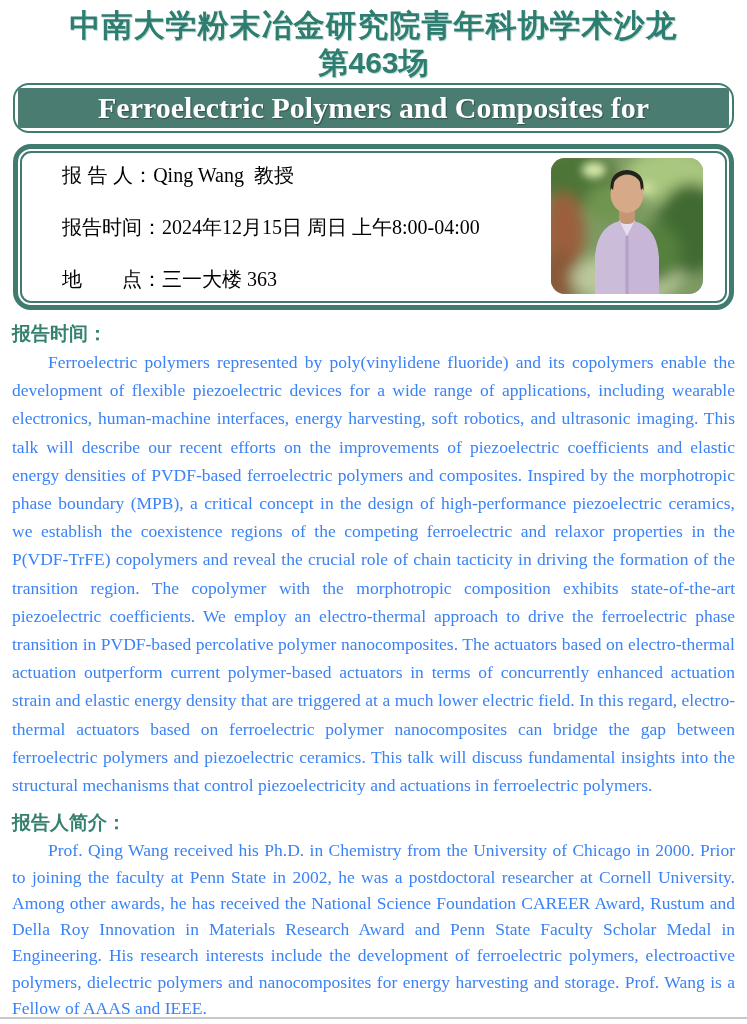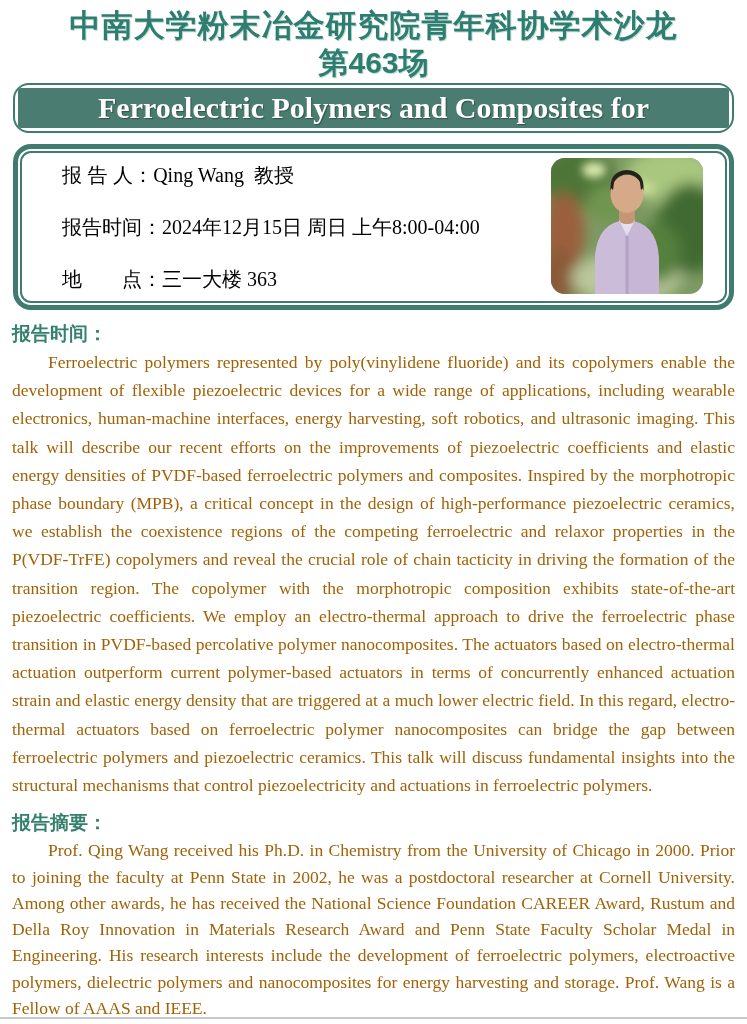--- a/index.html
+++ b/index.html
@@ -28,21 +28,21 @@
     justify-content:space-between;}
   .info-row{font-size:20px;line-height:30px;white-space:pre;}
   .info-label{font-family:"Liberation Sans", sans-serif;color:#000;}
   .info-value{font-family:"Liberation Serif", serif;color:#000;}
   .info-indent{margin-left:105px;}
   .photo{position:absolute;top:5px;right:22px;width:152px;height:136px;
     border-radius:14px;overflow:hidden;background:#e9e9e7;}
   
   .section-heading{margin:11px 12px 0;color:#35806f;font-weight:bold;
     font-size:19px;line-height:25px;font-family:"Liberation Serif", serif;}
-  .para{margin:2px 12px 0;text-align:justify;font-size:17.5px;color:#a16207;}
+  .para{margin:2px 12px 0;text-align:justify;font-size:17.5px;color:#3b82f6;}
   .para-abstract{line-height:28.2px;text-indent:36px;}
   .para-bio{line-height:26.3px;text-indent:36px;}
   .bottom-rule{position:absolute;left:0;right:0;bottom:5px;height:0;
     border-top:2px solid #c6c9c7;}
 </style>
 </head>
 <body>
 
 <div class="title-block">
   <div class="title-line1">中南大学粉末冶金研究院青年科协学术沙龙</div>
@@ -99,16 +99,16 @@
           <path d="M92,30 Q92,22 88,18 L90,32 Z" fill="#26211d"></path>
         </g>
       </svg>
     </div>
   </div>
 </div>
 
 <div class="section-heading">报告时间：</div>
 <div class="para para-abstract">Ferroelectric polymers represented by poly(vinylidene fluoride) and its copolymers enable the development of flexible piezoelectric devices for a wide range of applications, including wearable electronics, human-machine interfaces, energy harvesting, soft robotics, and ultrasonic imaging. This talk will describe our recent efforts on the improvements of piezoelectric coefficients and elastic energy densities of PVDF-based ferroelectric polymers and composites. Inspired by the morphotropic phase boundary (MPB),  a critical concept in the design of high-performance piezoelectric ceramics, we establish the coexistence regions of the competing ferroelectric and relaxor properties in the P(VDF-TrFE) copolymers and reveal the crucial role of chain tacticity in driving the formation of the transition region. The copolymer with the morphotropic composition exhibits state-of-the-art piezoelectric coefficients. We employ an electro-thermal approach to drive the ferroelectric phase transition in PVDF-based percolative polymer nanocomposites. The actuators based on electro-thermal actuation outperform current polymer-based actuators in terms of concurrently enhanced actuation strain and elastic energy density that are triggered at a much lower electric field. In this regard, electro-thermal actuators based on ferroelectric polymer nanocomposites can bridge the gap between ferroelectric polymers and piezoelectric ceramics. This talk will discuss fundamental insights into the structural mechanisms that control piezoelectricity and actuations in ferroelectric polymers.</div>
 
-<div class="section-heading">报告摘要：</div>
+<div class="section-heading">报告人简介：</div>
 <div class="para para-bio">Prof. Qing Wang received his Ph.D. in Chemistry from the University of Chicago in 2000. Prior to joining the faculty at Penn State in 2002, he was a postdoctoral researcher at Cornell University. Among other awards, he has received the National Science Foundation CAREER Award, Rustum and Della Roy Innovation in Materials Research Award and Penn State Faculty Scholar Medal in Engineering. His research interests include the development of ferroelectric polymers, electroactive polymers, dielectric polymers and nanocomposites for energy harvesting and storage. Prof. Wang is a Fellow of AAAS and IEEE.</div>
 
 <div class="bottom-rule"></div>
 
 </body></html>

